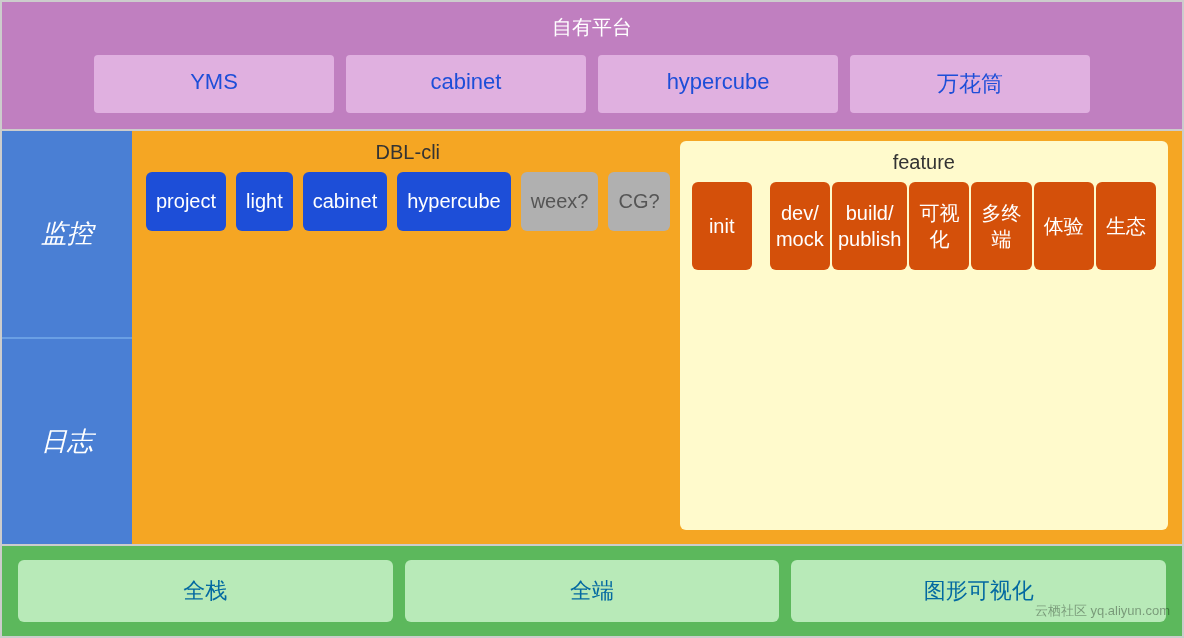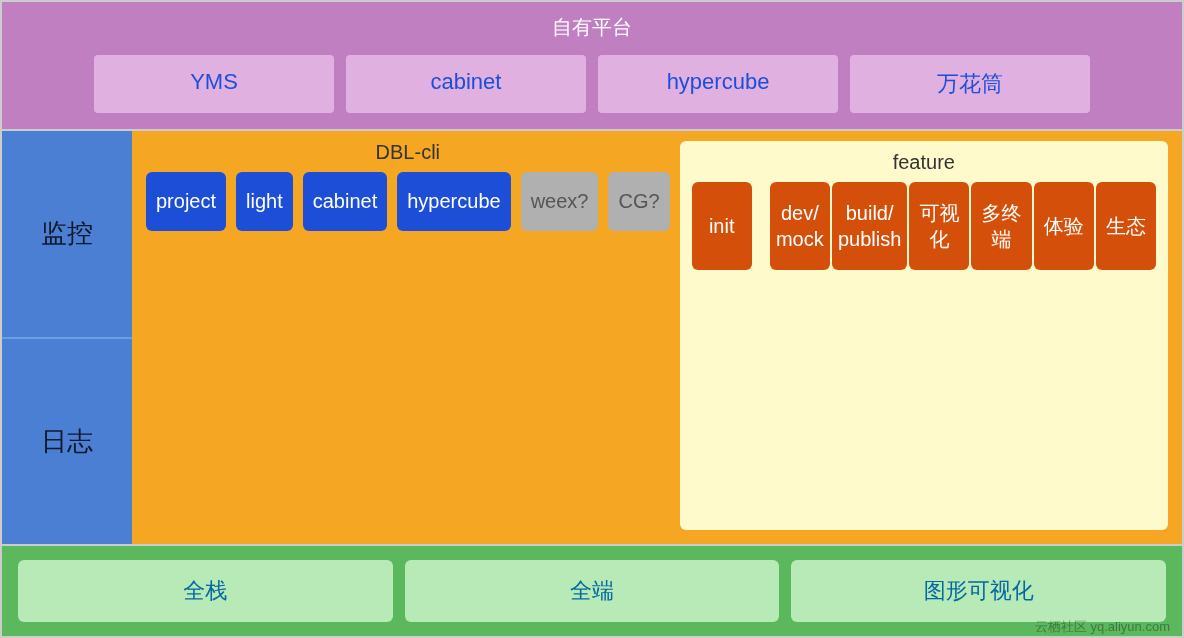--- a/index.html
+++ b/index.html
@@ -64,23 +64,24 @@
       flex-shrink: 0;
       display: flex;
       flex-direction: column;
     }
     .left-item {
       flex: 1;
       display: flex;
       align-items: center;
       justify-content: center;
       font-size: 26px;
-      color: #0f172a;
+      color: #ffffff;
       font-weight: 500;
       border-bottom: 2px solid #6a9fe4;
+      font-style: italic;
     }
     .left-item:last-child {
       border-bottom: none;
     }
 
     
     .right-section {
       flex: 1;
       background: #f5a623;
       padding: 10px 14px 14px 14px;
@@ -183,21 +184,21 @@
       flex: 1;
       text-align: center;
       padding: 16px 10px;
       font-size: 22px;
       color: #0369a1;
     }
 
     
     .watermark {
       position: absolute;
-      bottom: 0;
+      bottom: 16px;
       right: 12px;
       font-size: 13px;
       color: rgba(0,0,0,0.35);
     }
   </style>
 </head>
 <body>
 
 <div class="main-wrapper" style="position:relative;">
 

